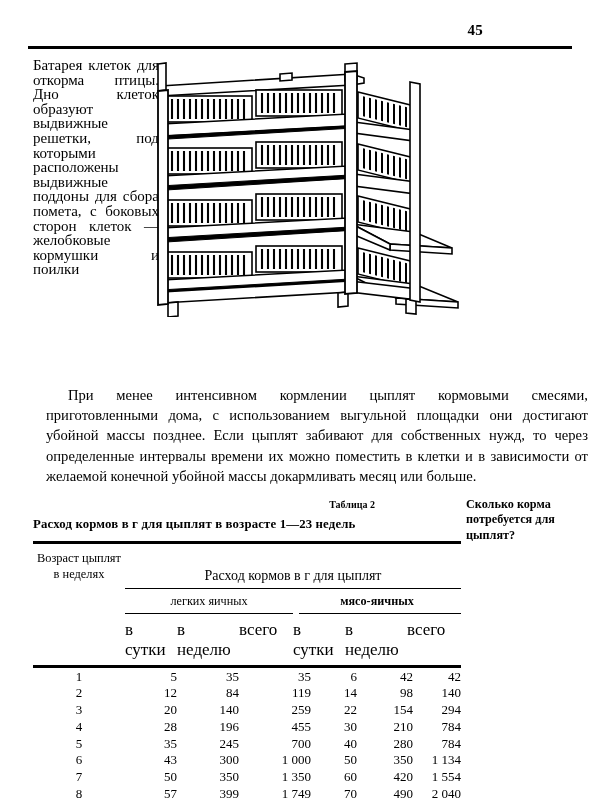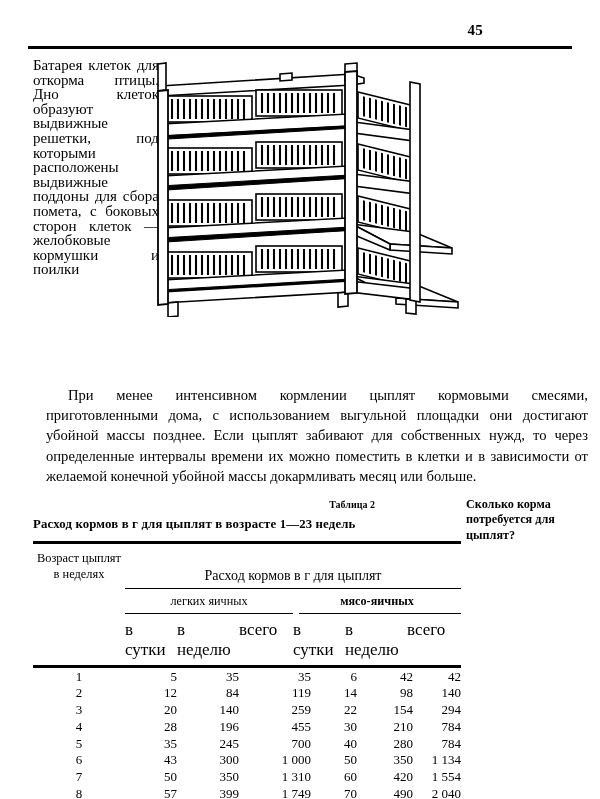--- a/index.html
+++ b/index.html
@@ -439,21 +439,21 @@
             <td class="c-w1">300</td>
             <td class="c-t1">1 000</td>
             <td class="c-d2">50</td>
             <td class="c-w2">350</td>
             <td class="c-t2">1 134</td>
           </tr>
           <tr>
             <td class="c-age">7</td>
             <td class="c-d1">50</td>
             <td class="c-w1">350</td>
-            <td class="c-t1">1 310</td>
+            <td class="c-t1">1 350</td>
             <td class="c-d2">60</td>
             <td class="c-w2">420</td>
             <td class="c-t2">1 554</td>
           </tr>
           <tr>
             <td class="c-age">8</td>
             <td class="c-d1">57</td>
             <td class="c-w1">399</td>
             <td class="c-t1">1 749</td>
             <td class="c-d2">70</td>

